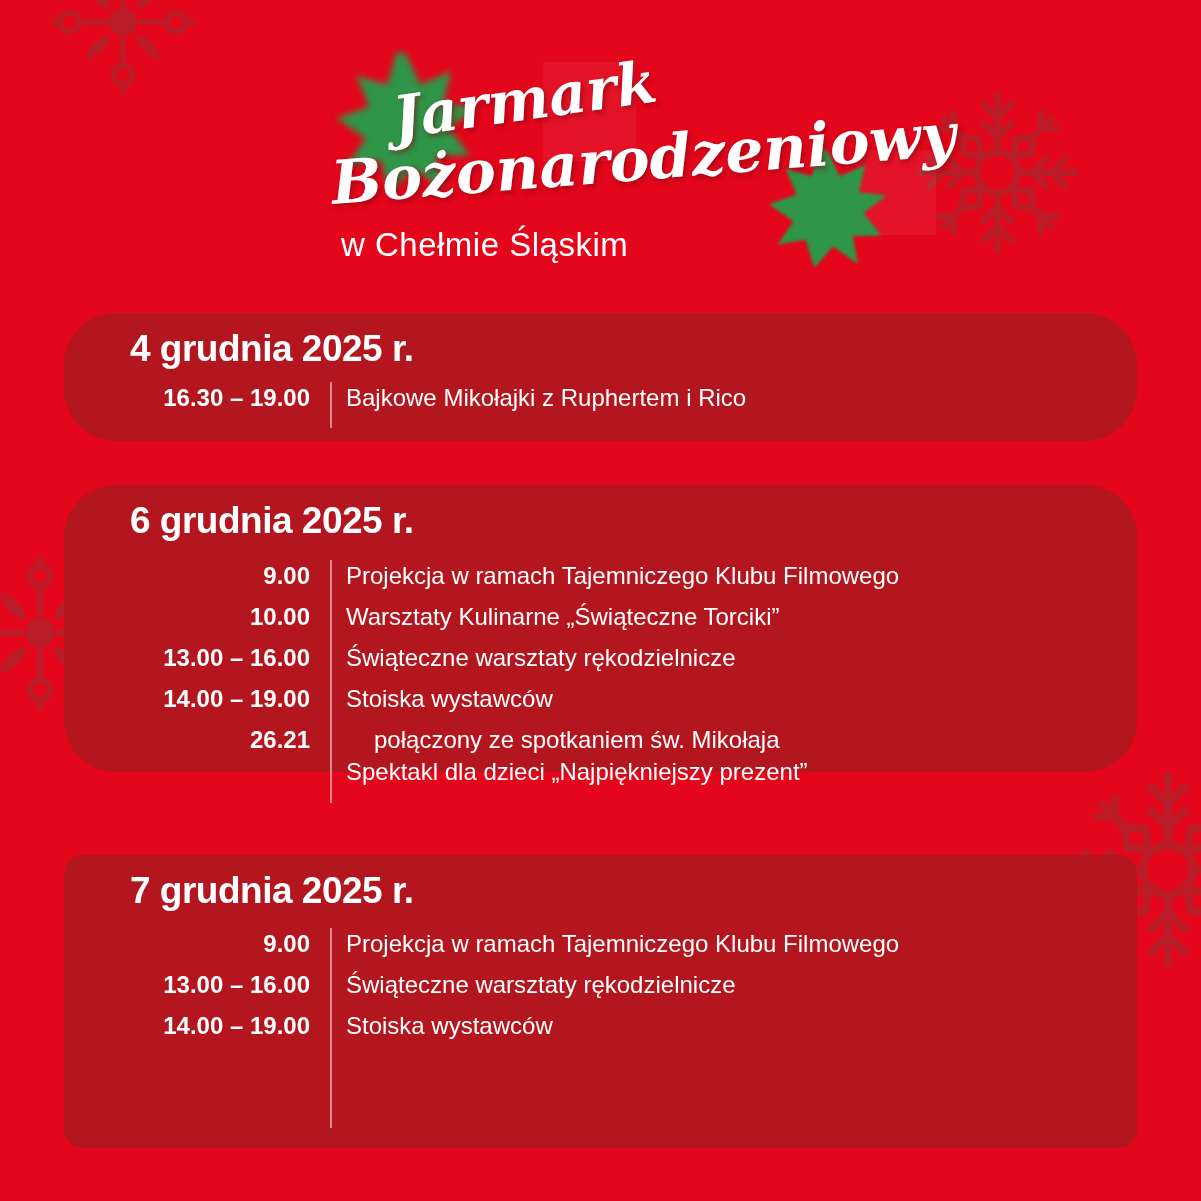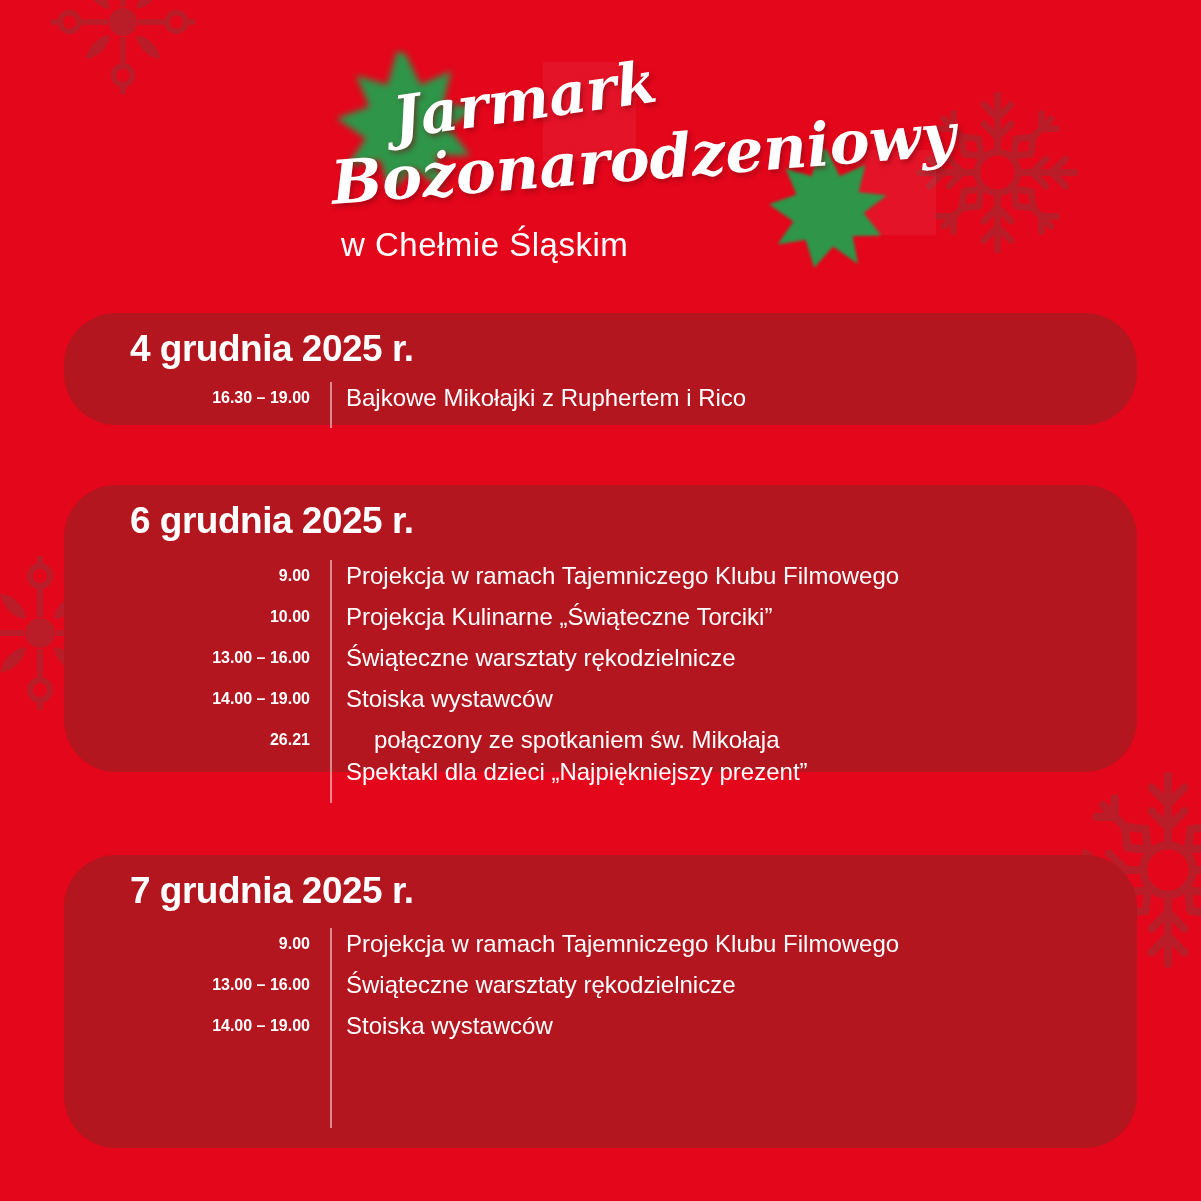--- a/index.html
+++ b/index.html
@@ -49,41 +49,41 @@
   }
 
   
   .card {
     position: absolute; z-index: 2;
     left: 64px; width: 1073px;
     background: #b3161e;
     border-radius: 52px;
     color: #ffffff;
   }
-  .card-1 { top: 313px; height: 112px; }
+  .card-1 { top: 313px; height: 128px; }
   .card-2 { top: 485px; height: 287px; }
-  .card-3 { top: 855px; height: 293px; }
+  .card-3 { top: 855px; height: 293px; border-radius: 19px; }
 
   .card-date {
     position: absolute; left: 66px; top: 15px;
     font-size: 37px; font-weight: bold;
     letter-spacing: -0.5px;
     white-space: nowrap;
   }
 
   .rows { position: absolute; left: 0; }
   .card-1 .rows { top: 69px; }
   .card-2 .rows { top: 75px; }
   .card-3 .rows { top: 73px; }
 
   .row { display: flex; margin-bottom: 9px; }
   .row .time {
     width: 246px;
     text-align: right;
-    font-size: 16px;
+    font-size: 24px;
     font-weight: bold;
     line-height: 32px;
     white-space: nowrap;
   }
   .row .titles {
     margin-left: 36px;
     font-size: 24px;
     font-weight: normal;
     line-height: 32px;
     white-space: nowrap;
@@ -242,21 +242,21 @@
   <div class="card card-2">
     <div class="card-date">6 grudnia 2025 r.</div>
     <div class="vline"></div>
     <div class="rows">
       <div class="row">
         <div class="time">9.00</div>
         <div class="titles">Projekcja w ramach Tajemniczego Klubu Filmowego</div>
       </div>
       <div class="row">
         <div class="time">10.00</div>
-        <div class="titles">Projekcja Kulinarne „Świąteczne Torciki”</div>
+        <div class="titles">Warsztaty Kulinarne „Świąteczne Torciki”</div>
       </div>
       <div class="row">
         <div class="time">13.00 – 16.00</div>
         <div class="titles">Świąteczne warsztaty rękodzielnicze</div>
       </div>
       <div class="row">
         <div class="time">14.00 – 19.00</div>
         <div class="titles">Stoiska wystawców</div>
       </div>
       <div class="row">

